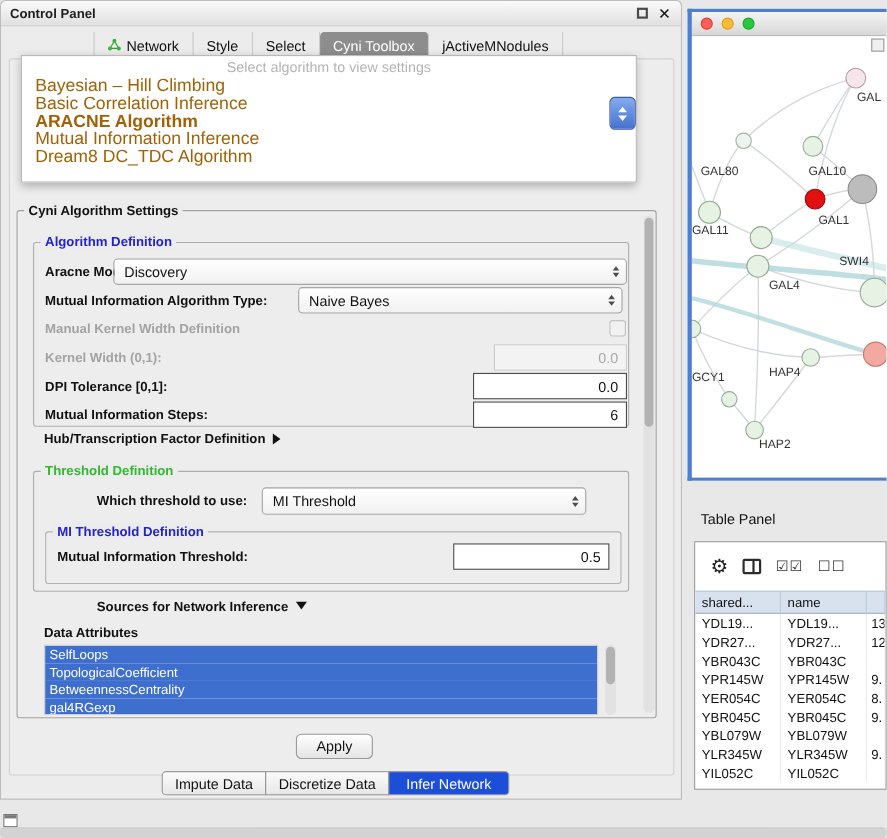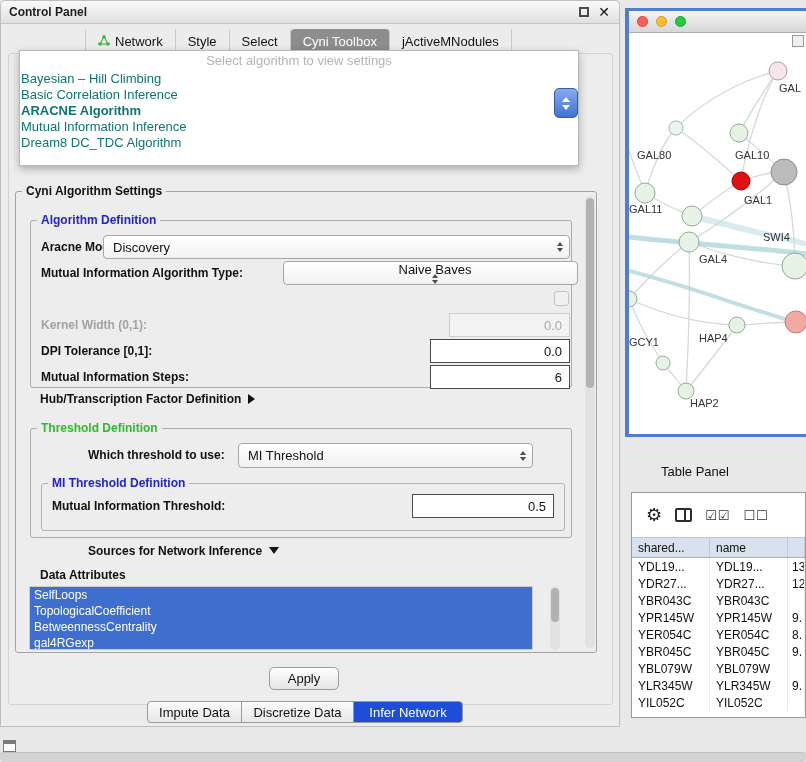--- a/index.html
+++ b/index.html
@@ -17,21 +17,21 @@
   .cp-tabs { position:absolute; left:84px; top:28px; height:24px; display:flex; font-size:13px; color:#111; }
   .tab { display:flex; align-items:center; gap:5px; padding:0 12px; border-right:1px solid #c9c9c9; cursor:default; }
   .tab:first-child { border-left:1px solid #c9c9c9; }
   .tab.active { background:#8d8d8d; color:#fff; border-radius:4px 4px 0 0; }
 
   .cp-inner-outline { position:absolute; left:7px; top:52px; width:605px; height:652px; border:1px solid #d2d2d2; border-radius:3px; background:#ededed; }
 
   
   .algo-popup { position:absolute; left:18px; top:49px; width:560px; height:116px; background:#ffffff; border:1px solid #b9b9b9; box-shadow:0 3px 8px rgba(0,0,0,.28); z-index:50; }
   .popup-placeholder { height:20px; line-height:20px; text-align:center; color:#b4b4b4; font-size:13px; }
-  .popup-item { height:16px; line-height:16px; padding-left:1px; font-size:13px; color:#0f766e; white-space:nowrap; }
+  .popup-item { height:16px; line-height:16px; padding-left:12px; font-size:16px; color:#a16207; white-space:nowrap; }
   .popup-item.sel { font-weight:bold; }
   .combo-remnant { position:absolute; left:553px; top:87px; width:24px; height:30px; z-index:60; background:linear-gradient(#85abef,#4372cf); border:1px solid #3a5aa6; border-radius:5px; display:flex; flex-direction:column; align-items:center; justify-content:center; gap:3px; }
   .tri-up-w { width:0; height:0; border-left:4px solid transparent; border-right:4px solid transparent; border-bottom:5px solid #fff; }
   .tri-dn-w { width:0; height:0; border-left:4px solid transparent; border-right:4px solid transparent; border-top:5px solid #fff; }
 
   
   .groupbox { position:absolute; border:1px solid #a2a2a2; border-radius:3px; }
   .group-title { position:absolute; top:-8px; left:6px; background:#ececec; padding:0 4px; font-size:12px; font-weight:bold; color:#111; white-space:nowrap; }
   .group-title.blue { color:#2323cc; }
   .group-title.green { color:#2ebb2e; }
@@ -67,21 +67,21 @@
   .net-window { position:absolute; left:625px; top:8px; width:181px; height:429px; border-left:4px solid #4f7ed0; border-top:3px solid #4f7ed0; border-bottom:3px solid #4f7ed0; background:#fff; }
   .net-titlebar { height:22px; background:linear-gradient(#f4f4f4,#d7d7d7); border-bottom:1px solid #ababab; display:flex; align-items:center; padding-left:8px; gap:8px; }
   .light { width:11px; height:11px; border-radius:50%; }
   .light.red { background:#ff5f57; border:1px solid #dd3c35; }
   .light.yellow { background:#febc2e; border:1px solid #d89c1e; }
   .light.green { background:#28c840; border:1px solid #1aa52f; }
   .net-canvas { position:relative; width:177px; height:401px; background:#fff; overflow:hidden; }
   .birdseye-box { position:absolute; right:2px; top:2px; width:12px; height:12px; border:1px solid #9a9a9a; background:#efefef; }
 
   
-  .table-title { position:absolute; left:637px; top:464px; font-size:13px; color:#111;margin-left:24px; }
+  .table-title { position:absolute; left:637px; top:464px; font-size:13px; color:#111; }
   .table-panel { position:absolute; left:631px; top:492px; width:175px; height:226px; background:#fff; border:1px solid #9a9a9a; overflow:hidden; }
   .table-toolbar { height:44px; display:flex; align-items:center; gap:13px; padding-left:14px; }
   .gear { font-size:18px; color:#222; line-height:18px; }
   .cols-ico { width:17px; height:14px; border:2px solid #2c2c2c; border-radius:2px; position:relative; }
   .cols-ico span { position:absolute; left:50%; top:0; width:2px; height:100%; background:#2c2c2c; }
   .chk-ico { font-size:13px; color:#333; letter-spacing:1px; }
   .thead { display:flex; height:21px; background:#d7e2ee; border-top:1px solid #b9c6d6; border-bottom:1px solid #9fb0c4; font-size:12px; color:#111; }
   .thcell { display:flex; align-items:center; padding-left:6px; border-right:1px solid #bccadc; overflow:hidden; white-space:nowrap; }
   .trow { display:flex; height:17px; font-size:12px; color:#111; }
   .tcell { display:flex; align-items:center; padding-left:6px; border-right:1px solid #ececec; overflow:hidden; white-space:nowrap; }
@@ -160,28 +160,29 @@
         <span class="lbl" style="left:10px; top:14px; line-height:24px;">Aracne Mode:</span>
         <div class="combo" style="left:72px; top:14px; width:467px; height:24px;gap:28px;">
           <span class="combo-val">Discovery</span>
           <span class="combo-arrows">
               <i class="tri-up"></i>
               <i class="tri-dn"></i>
             </span>
         </div>
 
         <span class="lbl" style="left:10px; top:40px; line-height:24px;">Mutual Information Algorithm Type:</span>
-        <div class="combo" style="left:252px; top:40px; width:295px; height:24px;flex-direction:column;">
+        <div class="combo" style="left:240px; top:40px; width:295px; height:24px;">
           <span class="combo-val">Naive Bayes</span>
           <span class="combo-arrows">
               <i class="tri-up"></i>
               <i class="tri-dn"></i>
             </span>
         </div>
 
+        <span class="lbl disabled" style="left:10px; top:68px; line-height:20px;">Manual Kernel Width Definition</span>
         <span class="checkbox" style="left:523px; top:70px;"></span>
 
         <span class="lbl disabled" style="left:10px; top:92px; line-height:24px;">Kernel Width (0,1):</span>
         <div class="field disabled" style="left:418px; top:92px; width:121px; height:24px;">
           <span>0.0</span>
         </div>
 
         <span class="lbl" style="left:10px; top:118px; line-height:24px;">DPI Tolerance [0,1]:</span>
         <div class="field" style="left:399px; top:118px; width:140px; height:24px;">
           <span>0.0</span>
@@ -216,21 +217,21 @@
             <span>0.5</span>
           </div>
         </div>
       </div>
 
       <span class="lbl" style="left:24px; top:352px; font-weight:600;margin-left:48px;">
         <span>Sources for Network Inference</span><span class="tri-down"></span>
       </span>
       <span class="lbl" style="left:24px; top:376px;">Data Attributes</span>
 
-      <div class="attr-list" style="left:13px; top:394px; width:504px; height:64px;" id="attr-list">
+      <div class="attr-list" style="left:24px; top:394px; width:504px; height:64px;" id="attr-list">
           <div class="attr-row">SelfLoops</div>
           <div class="attr-row">TopologicalCoefficient</div>
           <div class="attr-row">BetweennessCentrality</div>
           <div class="attr-row">gal4RGexp</div>
         </div>
       <div class="mini-scroll" style="left:534px; top:394px; width:10px; height:64px;">
         <div class="mini-thumb" style="top:2px; height:34px;"></div>
       </div>
     </div>
 

